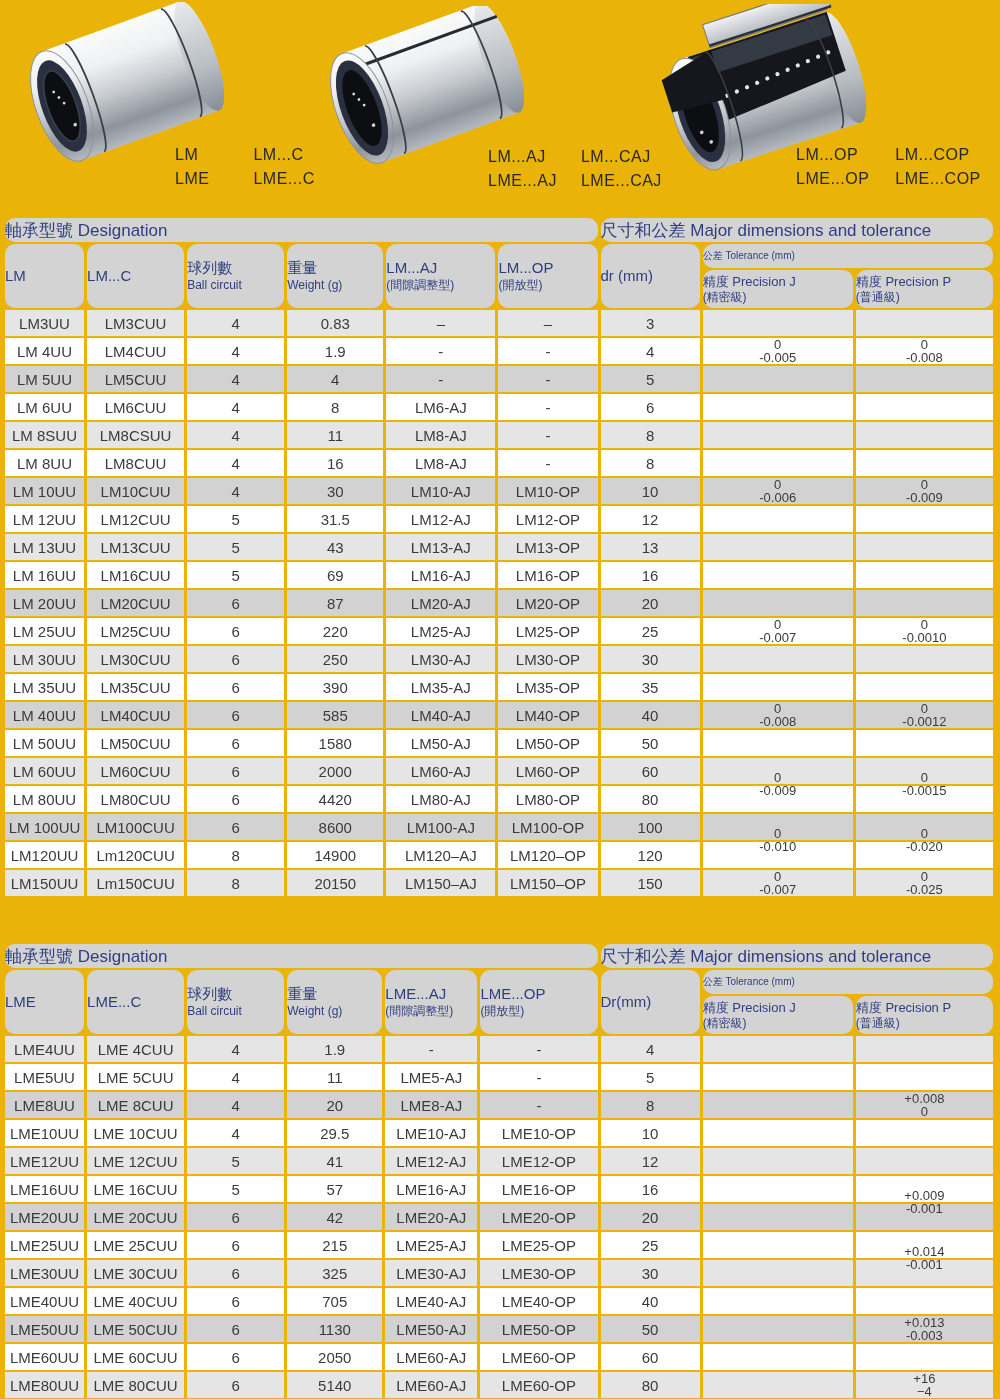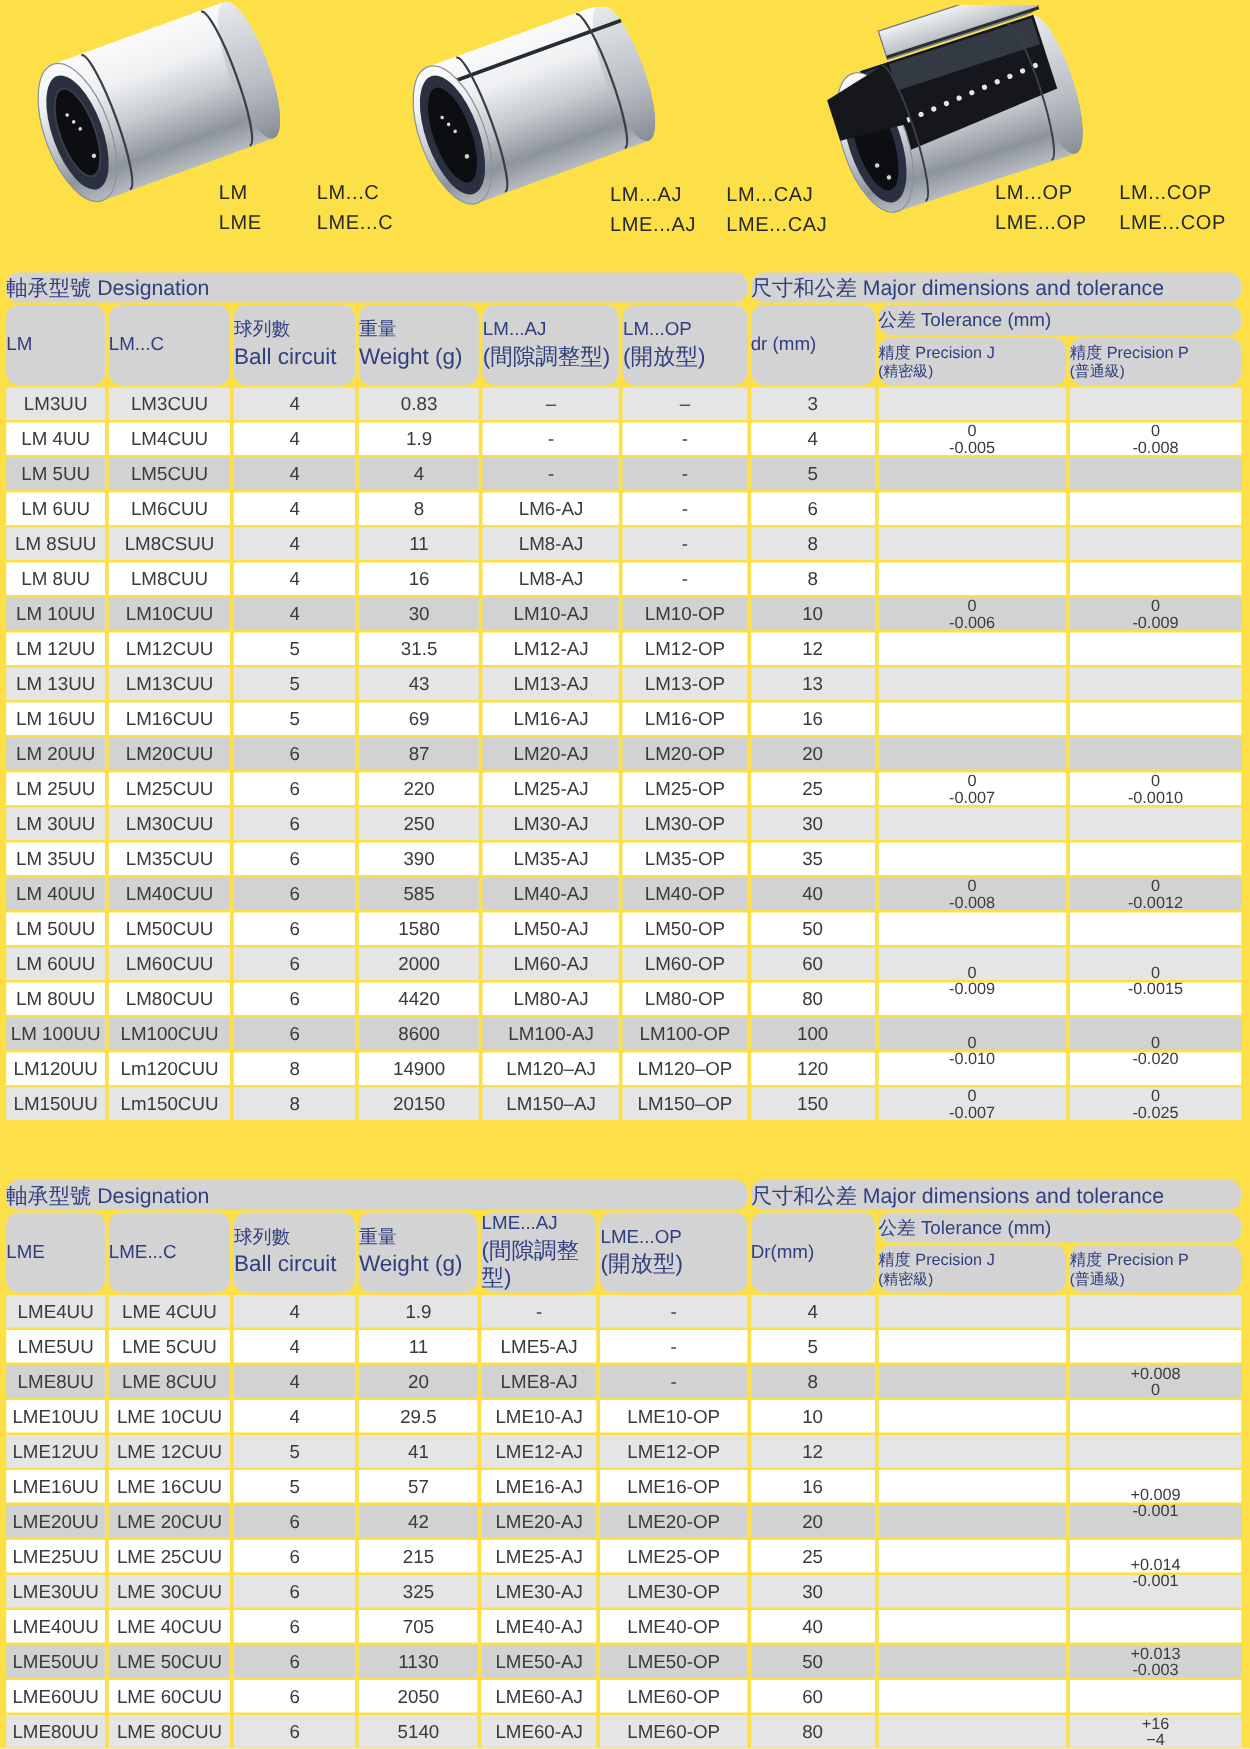--- a/index.html
+++ b/index.html
@@ -1,33 +1,33 @@
 <!DOCTYPE html>
 <html><head>
 <meta charset="utf-8">
 <style>
   html,body{margin:0;padding:0;background:#fff;}
-  .page{position:relative;width:1000px;height:1399px;background:#fde047;overflow:hidden;
+  .page{position:relative;width:1000px;height:1399px;background:#eab308;overflow:hidden;
         font-family:"Liberation Sans",sans-serif;color:#3b3b3b;}
   
   .photos{position:relative;height:212px;}
   .photos figure{position:absolute;margin:0;}
   .plabels{position:absolute;display:grid;grid-template-columns:max-content max-content;
            row-gap:6px;font-size:16px;color:#26282b;letter-spacing:.5px;}
   
   table{border-collapse:separate;border-spacing:3px 2px;table-layout:fixed;
         margin-left:2px;width:994px;}
   #lm-table{margin-top:4px;}
   #lme-table{margin-top:44px;}
   thead td{background:#d3d3d3;color:#2f3e7e;text-align:left;vertical-align:middle;padding:0;border-radius:10px;}
   td.band{font-size:17px;height:24px;}
   td.hc{font-size:15px;}
   td.hc div{line-height:1.25;}
-  td.hc div:nth-child(2){font-size:18px;}
-  td.tolhead{font-size:15px;height:24px;}
+  td.hc div:nth-child(2){font-size:12px;}
+  td.tolhead{font-size:10px;height:24px;}
   td.tolsub{height:38px;}
   td.tolsub div:first-child{font-size:13px;line-height:1.25;}
   td.tolsub div:nth-child(2){font-size:12px;line-height:1.2;}
   tbody td{text-align:center;vertical-align:middle;height:26px;padding:0;
            font-size:15px;color:#3b3b3b;background:#fff;}
   tr.light td{background:#e5e5e5;}
   tr.dark  td{background:#d2d2d2;}
   tr.white td{background:#fff;}
   td.tolcell{position:relative;}
   .tolval{display:flex;flex-direction:column;justify-content:center;align-items:center;

